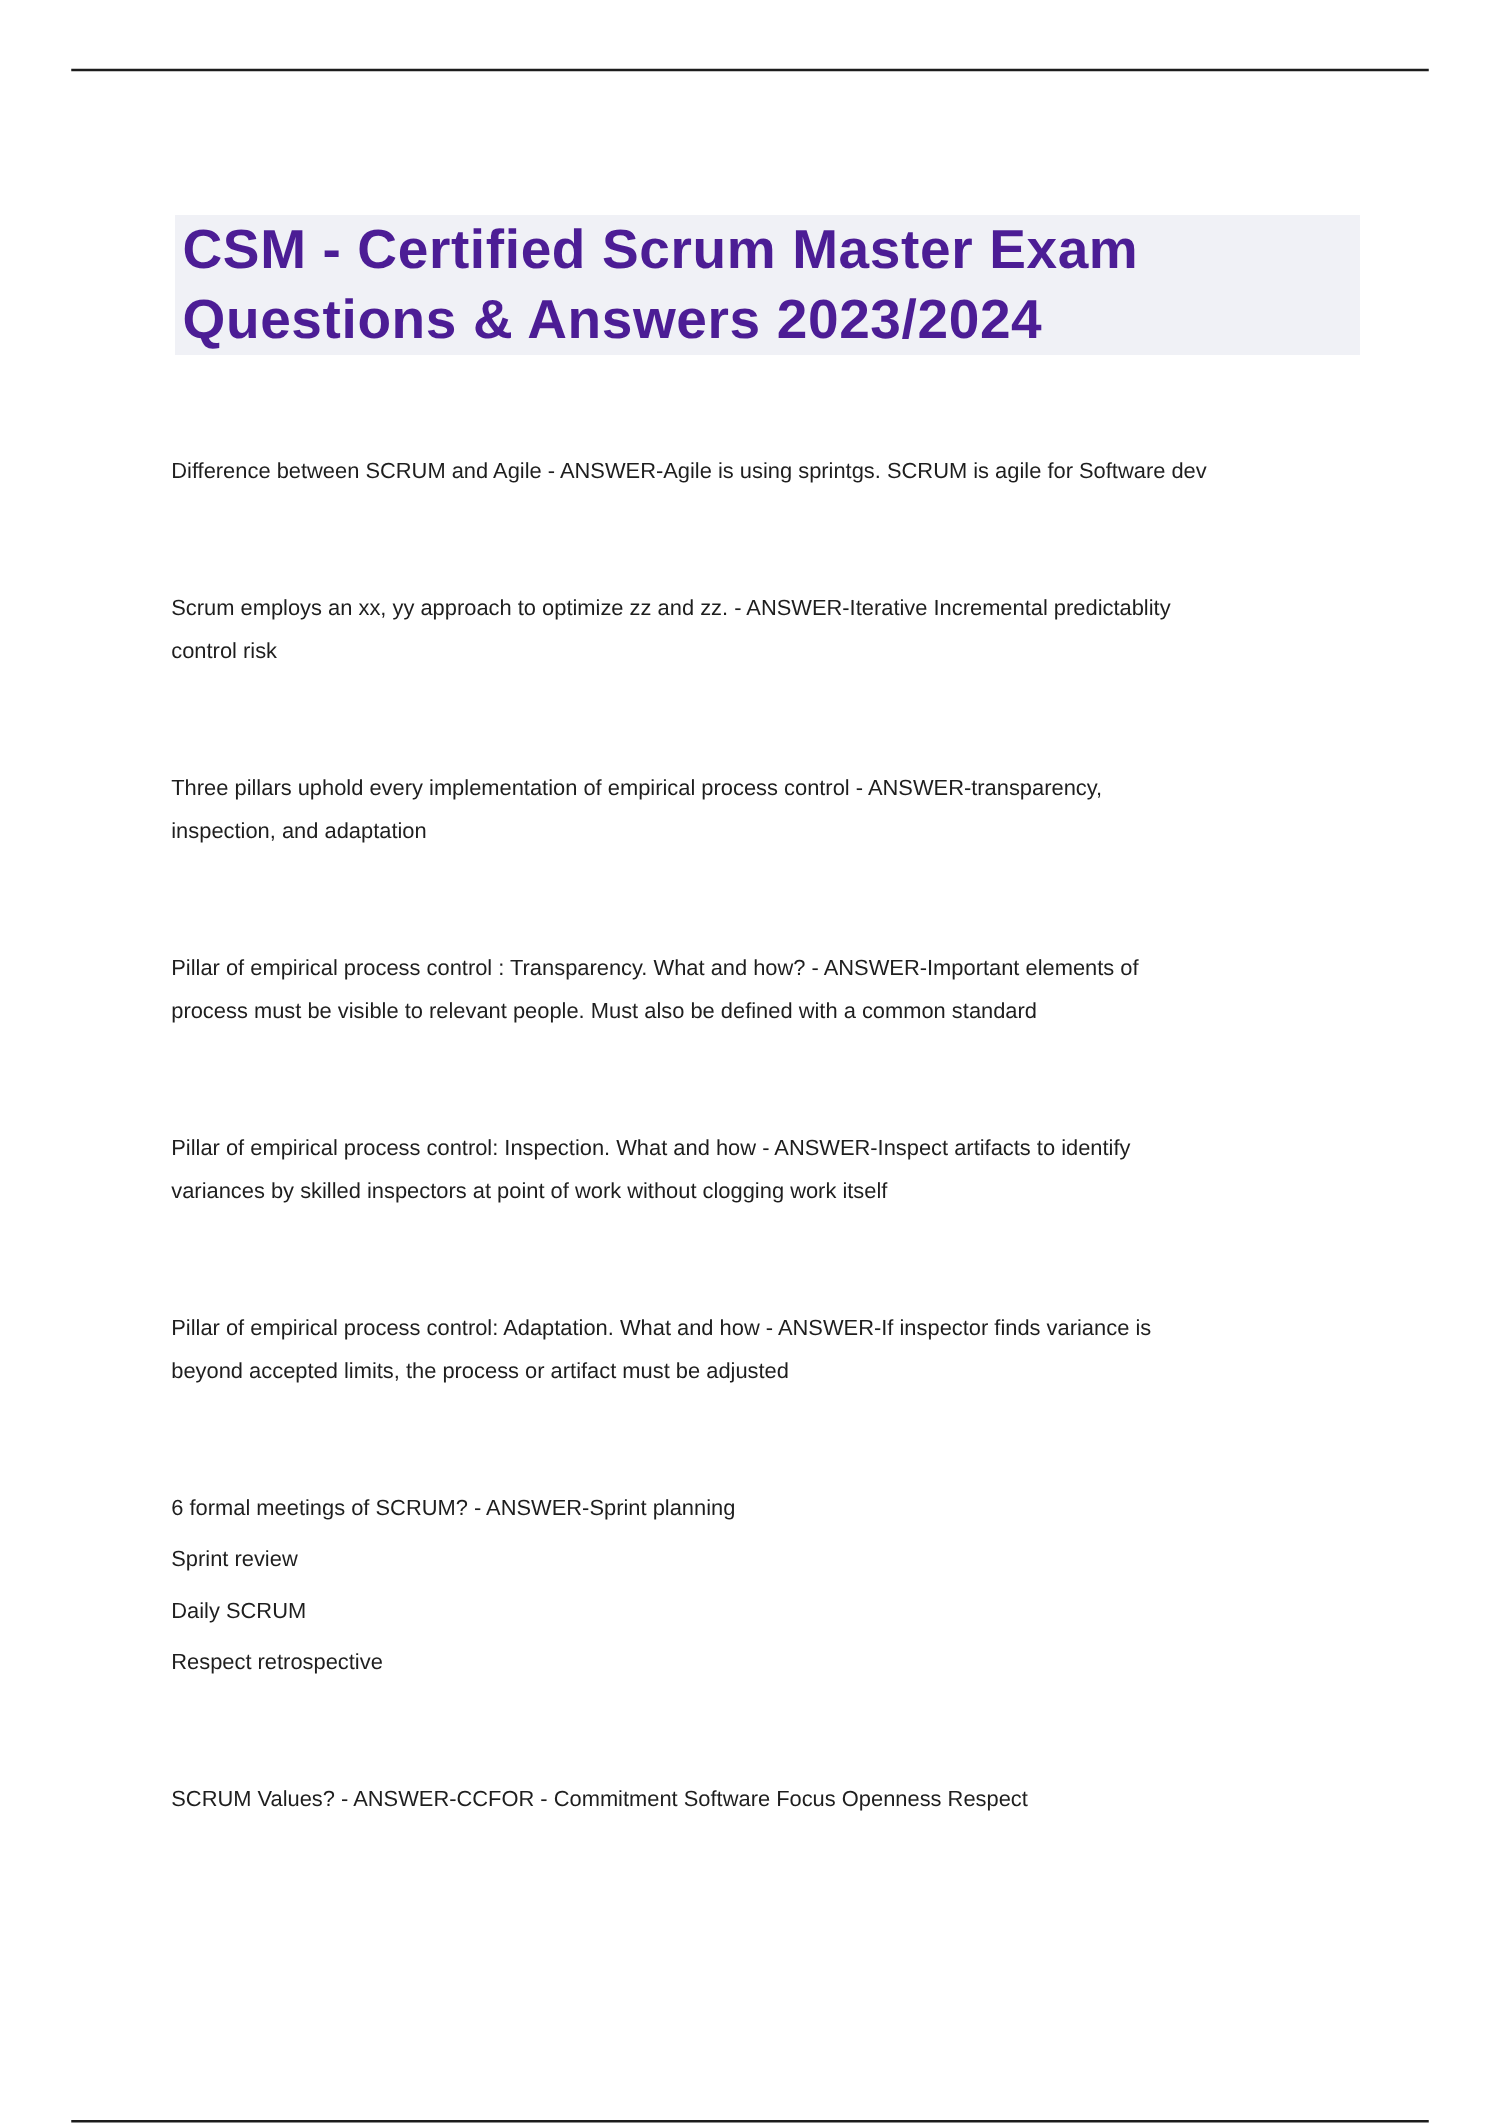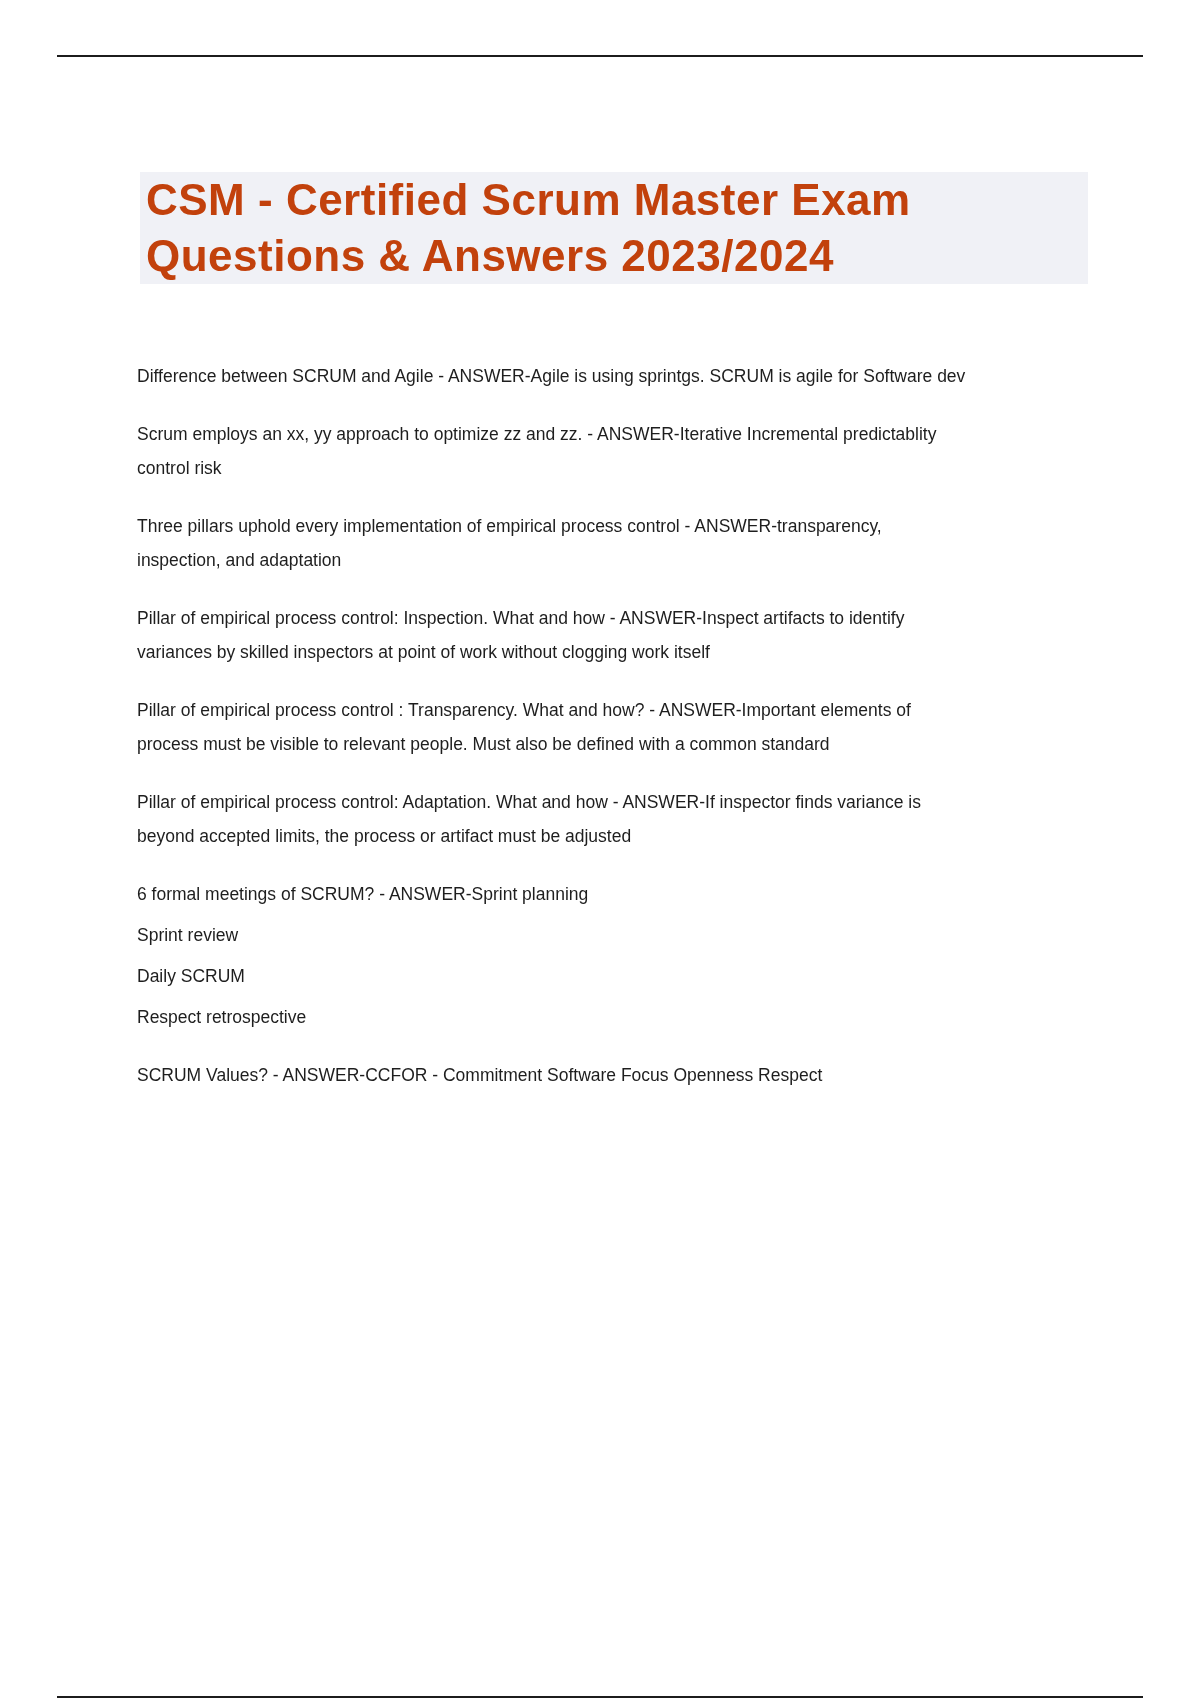--- a/index.html
+++ b/index.html
@@ -25,35 +25,35 @@
   .rule-top { top: 55px; }
   .rule-bottom { top: 1696px; }
   .page-title {
     position: absolute;
     top: 143px;
     left: 140px;
     width: 948px;
     box-sizing: border-box;
     padding-left: 6px;
     background: #f0f1f6;
-    color: #c2410c;
+    color: #4c1d95;
     font-size: 44px;
     line-height: 56px;
     font-weight: bold;
     white-space: pre-line;
     letter-spacing: 0.5px;
   }
   .qa-list {
     position: absolute;
     top: 359px;
     left: 137px;
     width: 960px;
   }
   .qa-block { margin: 0; }
-  .qa-block + .qa-block { margin-top: 24px; }
+  .qa-block + .qa-block { margin-top: 76px; }
   .qa-paragraph {
     margin: 0;
     color: #1e1e1e;
     font-size: 17.5px;
     line-height: 34px;
     white-space: pre-line;
   }
   .qa-paragraph + .qa-paragraph { margin-top: 7px; }
 </style>
 </head>
@@ -76,27 +76,27 @@
       <p class="qa-paragraph">Scrum employs an xx, yy approach to optimize zz and zz. - ANSWER-Iterative Incremental predictablity
 control risk</p>
     </div>
 
     <div class="qa-block">
       <p class="qa-paragraph">Three pillars uphold every implementation of empirical process control - ANSWER-transparency,
 inspection, and adaptation</p>
     </div>
 
     <div class="qa-block">
-      <p class="qa-paragraph">Pillar of empirical process control: Inspection. What and how - ANSWER-Inspect artifacts to identify
-variances by skilled inspectors at point of work without clogging work itself</p>
+      <p class="qa-paragraph">Pillar of empirical process control : Transparency. What and how? - ANSWER-Important elements of
+process must be visible to relevant people. Must also be defined with a common standard</p>
     </div>
 
     <div class="qa-block">
-      <p class="qa-paragraph">Pillar of empirical process control : Transparency. What and how? - ANSWER-Important elements of
-process must be visible to relevant people. Must also be defined with a common standard</p>
+      <p class="qa-paragraph">Pillar of empirical process control: Inspection. What and how - ANSWER-Inspect artifacts to identify
+variances by skilled inspectors at point of work without clogging work itself</p>
     </div>
 
     <div class="qa-block">
       <p class="qa-paragraph">Pillar of empirical process control: Adaptation. What and how - ANSWER-If inspector finds variance is
 beyond accepted limits, the process or artifact must be adjusted</p>
     </div>
 
     <div class="qa-block">
       <p class="qa-paragraph">6 formal meetings of SCRUM? - ANSWER-Sprint planning</p>
       <p class="qa-paragraph">Sprint review</p>

